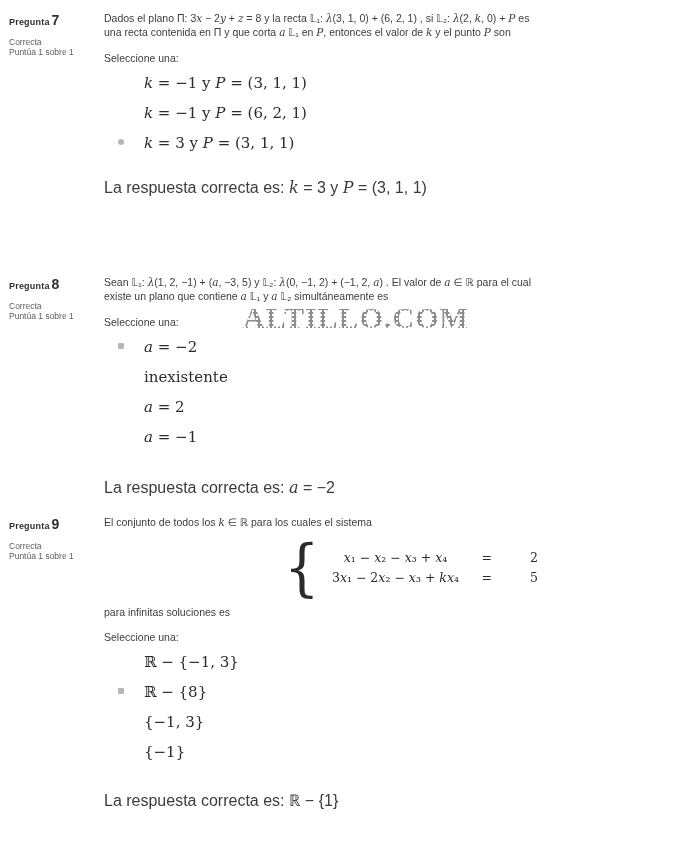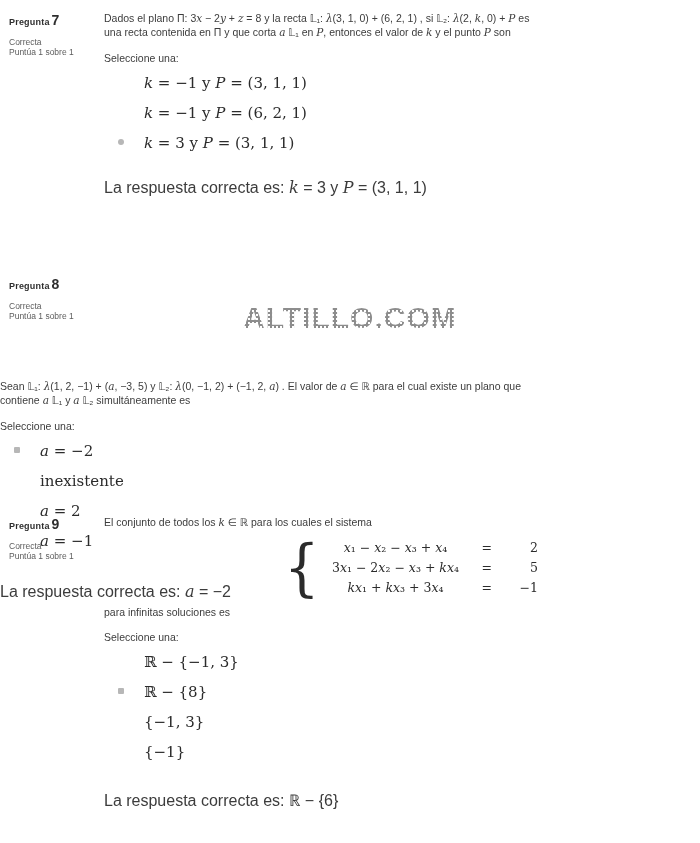--- a/index.html
+++ b/index.html
@@ -3,21 +3,21 @@
 <meta charset="utf-8">
 <style>
   * { margin:0; padding:0; box-sizing:border-box; }
   html,body { background:#ffffff; }
   body {
     width:700px; height:843px; position:relative; overflow:hidden;
     font-family:"Liberation Sans", sans-serif; color:#3d3d3d;
   }
   .q { position:absolute; left:0; width:560px; display:flex; padding-top:4px; }
   .q-7 { top:8px; }
-  .q-8 { top:272px;flex-direction:column; }
+  .q-8 { top:272px; }
   .q-9 { top:512px; }
   .info { flex:0 0 104px; padding-left:9px; }
   .qno { font-weight:bold; color:#2e2e2e; font-size:9px; letter-spacing:0.2px; }
   .qno b { font-size:14px; font-weight:bold; margin-left:2px; }
   .status { margin-top:9px; font-size:8.5px; color:#5c5c5c; }
   .grade  { font-size:8.5px; color:#5c5c5c; }
   .content { flex:1; padding-right:12px; }
   .qtext { font-size:10.5px; line-height:13.5px; color:#3c3c3c; max-width:578px; }
   .qtext i, .prompt i, .feedback i, .math i { font-family:"DejaVu Serif", serif; font-style:italic; }
   .prompt { margin-top:13px; font-size:10.5px; color:#3c3c3c; }
@@ -39,21 +39,21 @@
            line-height:60px; margin-right:8px; transform:scaleX(0.9); }
   .sys-table { border-collapse:collapse; font-family:"DejaVu Serif", serif; font-size:12.5px; color:#2b2b2b; }
   .sys-table td { padding:2.5px 0; white-space:nowrap; }
   .sys-table .lhs { text-align:center; min-width:132px; }
   .sys-table .rel { text-align:center; padding:2.5px 20px; }
   .sys-table .rhs { text-align:right; min-width:26px; }
   .after-text { margin-top:8px; font-size:10.5px; color:#3c3c3c; }
   
   .watermark {
     position:absolute; left:243px; top:301px; z-index:5;
-    font-family:Liberation Sans, sans-serif; font-weight:700; font-size:30px; letter-spacing:1px;
+    font-family:Liberation Serif, serif; font-weight:700; font-size:30px; letter-spacing:1px;
     color:transparent;
     background:radial-gradient(#ffffff 0.9px, #8d8d8d 1.1px) 0 0 / 4px 4px;
     -webkit-background-clip:text; background-clip:text;
   }
   @supports not (-webkit-background-clip:text) {
     .watermark { color:#8d8d8d; background:none; }
   }
 </style>
 </head>
 <body>
@@ -133,25 +133,20 @@
             <tr>
           <td class="lhs math"><i>x</i>₁ − <i>x</i>₂ − <i>x</i>₃ + <i>x</i>₄</td>
           <td class="rel">=</td>
           <td class="rhs">2</td>
         </tr>
         <tr>
           <td class="lhs math">3<i>x</i>₁ − 2<i>x</i>₂ − <i>x</i>₃ + <i>kx</i>₄</td>
           <td class="rel">=</td>
           <td class="rhs">5</td>
         </tr>
-        <tr>
-          <td class="lhs math"><i>kx</i>₁ + <i>kx</i>₃ + 3<i>x</i>₄</td>
-          <td class="rel">=</td>
-          <td class="rhs">−1</td>
-        </tr>
       </tbody>
         </table>
     </div>
     <p class="after-text">para infinitas soluciones es</p>
     <p class="prompt">Seleccione una:</p>
     <div class="options">
       <div class="option">
         
         <span class="label">ℝ − {−1, 3}</span>
       </div>
@@ -161,15 +156,15 @@
       </div>
       <div class="option">
         
         <span class="label">{−1, 3}</span>
       </div>
       <div class="option">
         
         <span class="label">{−1}</span>
       </div>
     </div>
-    <p class="feedback">La respuesta correcta es: ℝ − {6}</p>
+    <p class="feedback">La respuesta correcta es: ℝ − {1}</p>
   </div>
 </section>
 
 </body></html>

